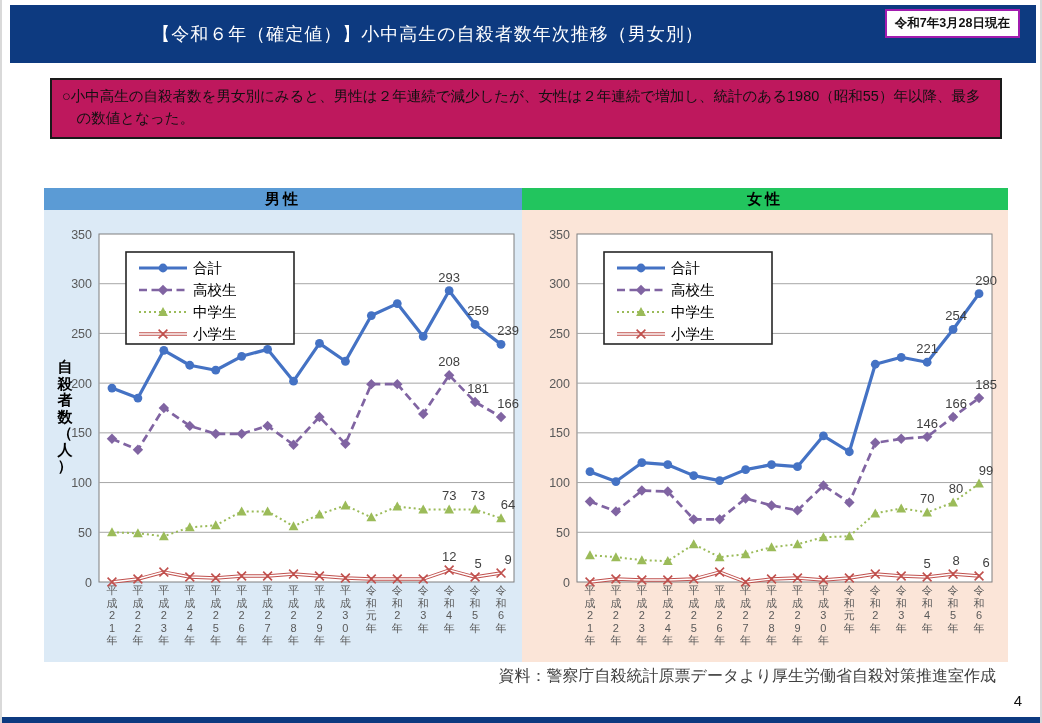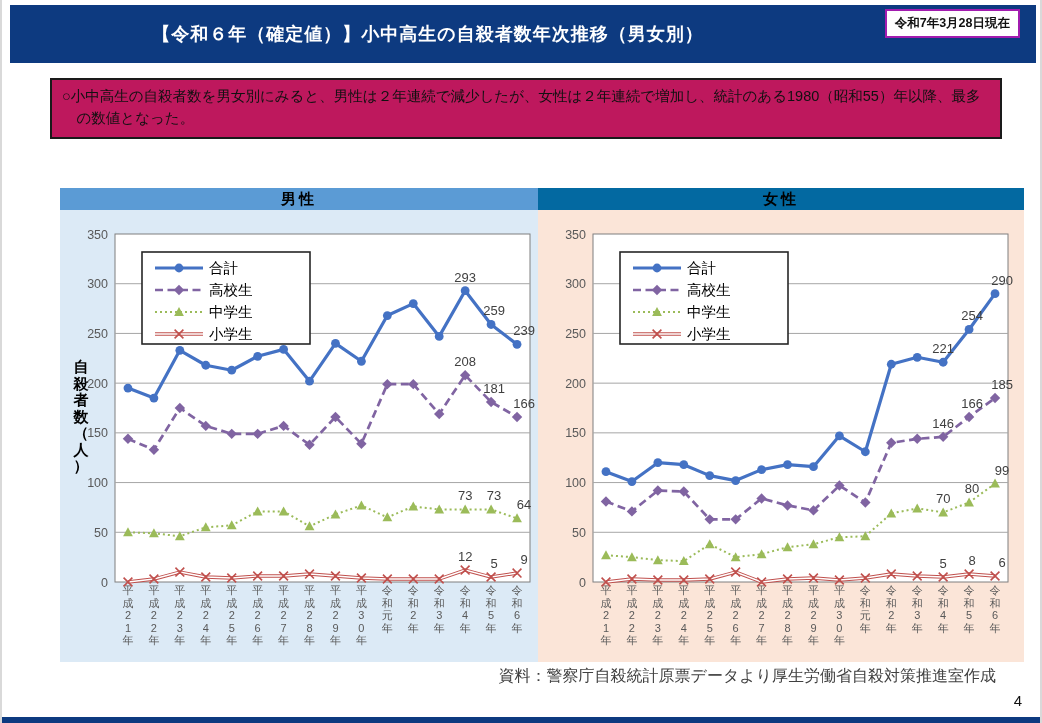--- a/index.html
+++ b/index.html
@@ -1,34 +1,34 @@
 <!DOCTYPE html>
 <html><head>
 <meta charset="utf-8">
 <style>
   html,body{margin:0;padding:0;background:#fff;}
   .page{position:relative;width:1042px;height:723px;background:#ffffff;overflow:hidden;
         font-family:"Liberation Sans","DejaVu Sans",sans-serif;
         border-left:2px solid #d9d9d9;border-right:2px solid #d9d9d9;box-sizing:border-box;}
   .top-bar{position:absolute;left:8px;top:5px;width:1026px;height:58px;background:#0d3a80;}
   .top-title{position:absolute;left:0;right:190px;top:0;height:58px;display:flex;align-items:center;justify-content:center;
-        color:#ffffff;font-size:18px;font-weight:bold;letter-spacing:1px;}
+        color:#ffffff;font-size:18px;font-weight:normal;letter-spacing:1px;}
   .date-box{position:absolute;right:20px;top:9px;background:#ffffff;border:2px solid #a21caf;
         padding:4px 8px;font-size:12.5px;font-weight:bold;color:#111;}
   .summary-box{position:absolute;left:48px;top:78px;width:952px;box-sizing:border-box;
         border:2.5px solid #1a1a1a;background:#be185d;padding:6px 10px 7px 10px;}
   .summary-box p{margin:0;font-size:14.5px;line-height:1.5;color:#111;text-indent:-1em;padding-left:1em;}
   .charts{position:absolute;left:42px;top:188px;height:474px;display:flex;}
   .panel{position:relative;height:474px;}
-  .panel.male{width:478px;margin-left:16px;}
+  .panel.male{width:478px;}
   .panel.female{width:486px;}
   .panel-header{height:22px;display:flex;align-items:center;justify-content:center;
         font-size:15px;font-weight:bold;color:#000;letter-spacing:3px;}
   .panel.male .panel-header{background:#5b9bd5;}
-  .panel.female .panel-header{background:#0369a1;}
+  .panel.female .panel-header{background:#22c55e;}
   .panel.male .chart-body{background:#dceaf6;}
   .panel.female .chart-body{background:#fbe5d8;}
   .chart-body{height:452px;}
   svg{display:block;}
   .source{position:absolute;right:44px;top:666px;font-size:16px;color:#404040;}
   .page-number{position:absolute;right:18px;top:692px;font-size:15px;color:#111;}
   .bottom-bar{position:absolute;left:0;bottom:0;width:1042px;height:6px;background:#0d3a80;}
 </style>
 </head>
 <body>

